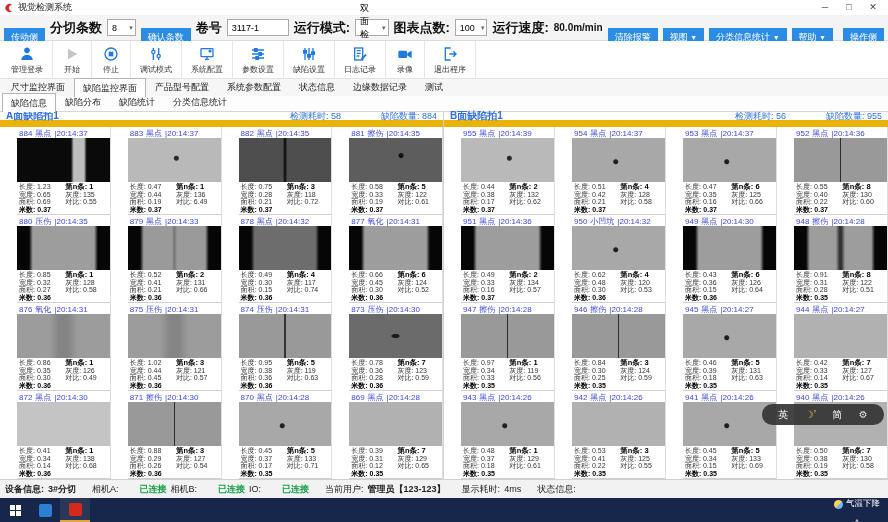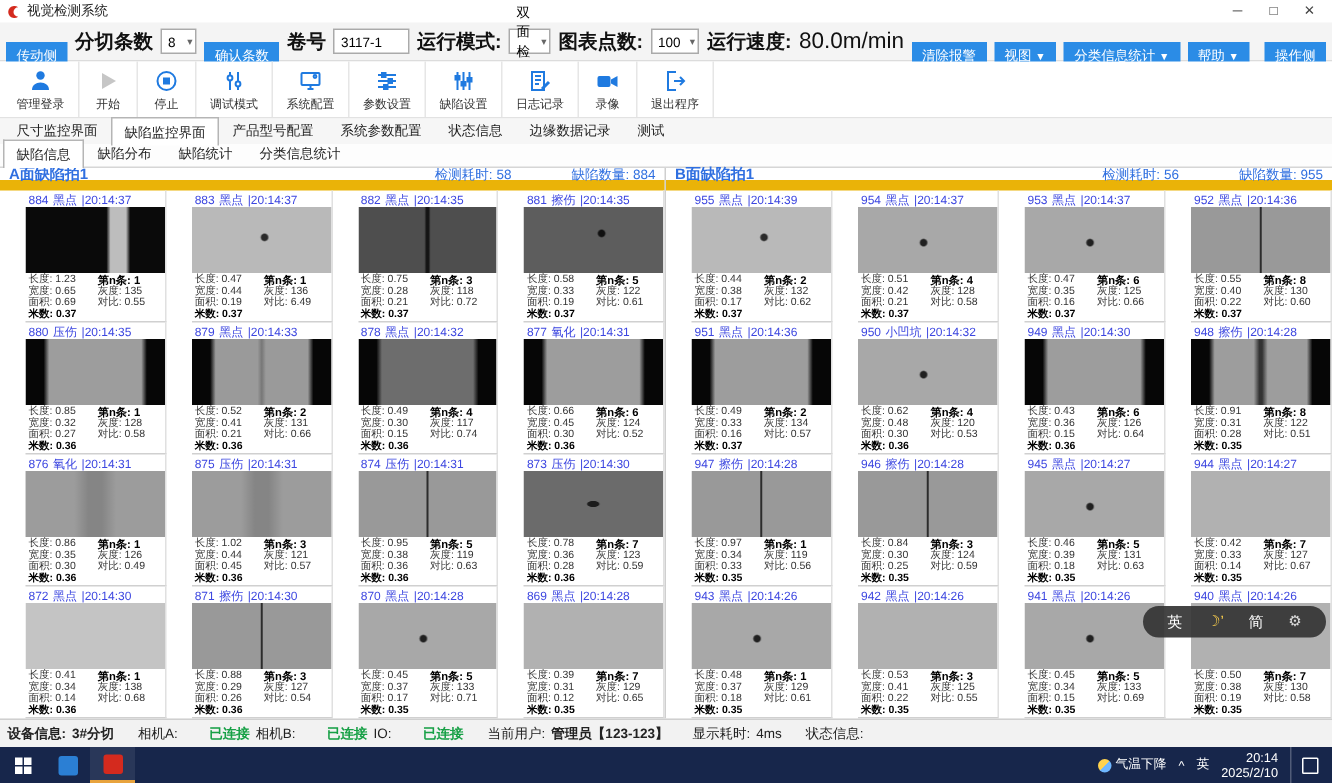--- a/index.html
+++ b/index.html
@@ -18,21 +18,21 @@
   .toolbar { height:26px; background:#f4f4f4; border-bottom:1px solid #dcdcdc;
     display:flex; align-items:center; gap:5px; padding:0 4px; flex:0 0 auto; }
   .btn-blue { background:#2b8ce6; color:#fff; border:none; font-size:9px; padding:3px 7px;
     border-radius:0; white-space:nowrap;margin-top:20px; }
   .tb-label { font-size:13px; color:#111; font-weight:bold; white-space:nowrap; }
   .combo { background:#fff; border:1px solid #aaa; display:inline-flex; align-items:center;
     height:17px; font-size:9px; padding:0 2px 0 4px; }
   .combo .caret { color:#666; font-size:7px; margin-left:6px; }
   .input { background:#fff; border:1px solid #aaa; height:17px; font-size:9px; padding:0 4px;
     width:120px; display:inline-flex; align-items:center; }
-  .speed-val { font-size:15px; color:#111; font-weight:normal; }
+  .speed-val { font-size:10px; color:#111; font-weight:bold; }
   .tb-spacer { flex:1; }
 
   
   .actionbar { height:38px; background:#fff; border-bottom:1px solid #e2e2e2;
     display:flex; align-items:stretch; padding:0 2px; flex:0 0 auto; }
   .action { display:flex; flex-direction:column; align-items:center; justify-content:center;
     padding:1px 9px; border-right:1px solid #e6e6e6; cursor:default; }
   .action .ico { width:20px; height:18px; display:flex; align-items:center; justify-content:center; }
   .action .ico svg { width:18px; height:16px; }
   .action .lbl { font-size:8px; color:#333; margin-top:1px; white-space:nowrap; }
@@ -97,21 +97,21 @@
 
   
   .taskbar { height:24px; background:#17264b; display:flex; align-items:center; flex:0 0 auto; color:#fff; }
   .tk-left { display:flex; align-items:center; height:100%; }
   .tk-btn { width:30px; height:100%; display:flex; align-items:center; justify-content:center; }
   .tk-btn.active { border-bottom:2px solid #e8a33d; background:rgba(255,255,255,.08); }
   .win-logo { display:grid; grid-template-columns:5px 5px; grid-template-rows:5px 5px; gap:1px; }
   .win-logo span { background:#fff; }
   .app-sq { width:13px; height:13px; border-radius:2px; }
   .tk-spacer { flex:1; }
-  .tk-right { display:flex; align-items:center; height:100%; gap:8px; padding-right:2px; }
+  .tk-right { display:flex; align-items:center; height:100%; gap:8px; padding-right:8px;flex-direction:column; }
   .tk-item { font-size:8.5px; color:#fff; display:flex; align-items:center; gap:3px; }
   .weather-ico { width:9px; height:9px; border-radius:50%; background:linear-gradient(135deg,#ffd24d 50%,#6fb7ff 50%); }
   .tk-time { text-align:right; font-size:8.5px; line-height:10px; }
   .tk-note { width:26px; height:100%; display:flex; align-items:center; justify-content:center;
     border-left:1px solid rgba(255,255,255,.25); }
   .note-ico { width:11px; height:11px; border:1px solid #fff; border-radius:1px; }
 </style>
 </head>
 <body>
 

